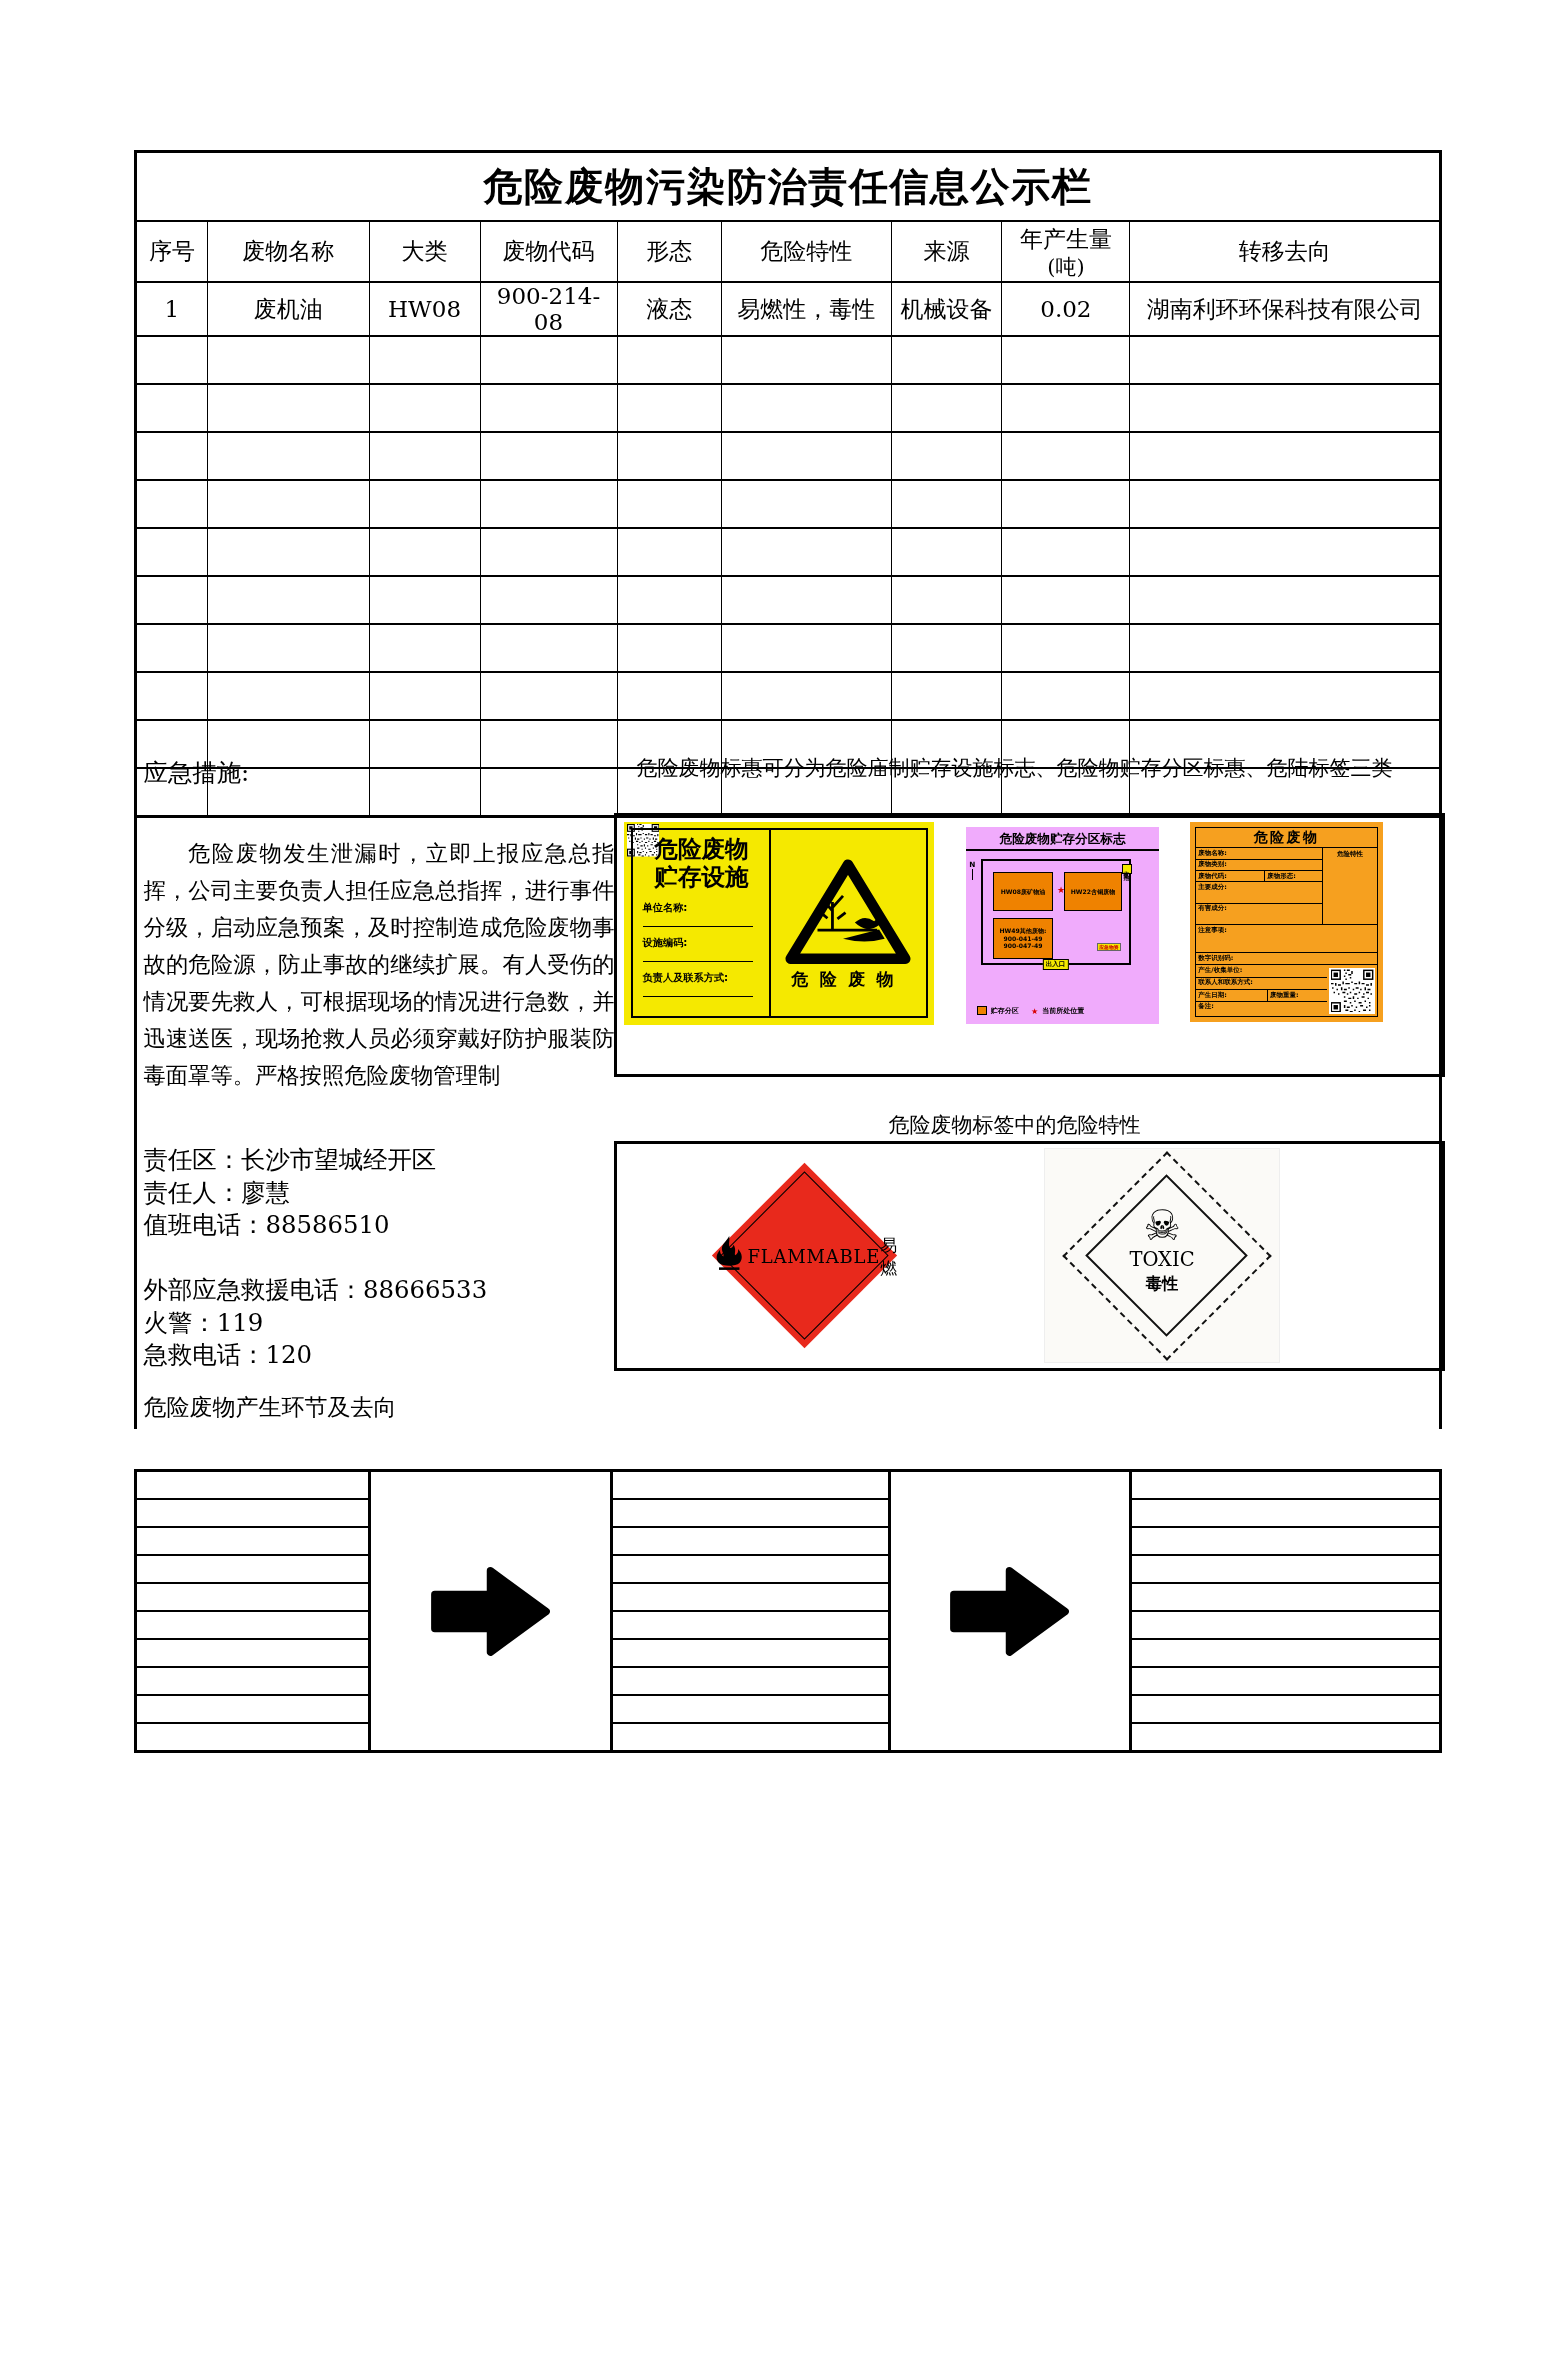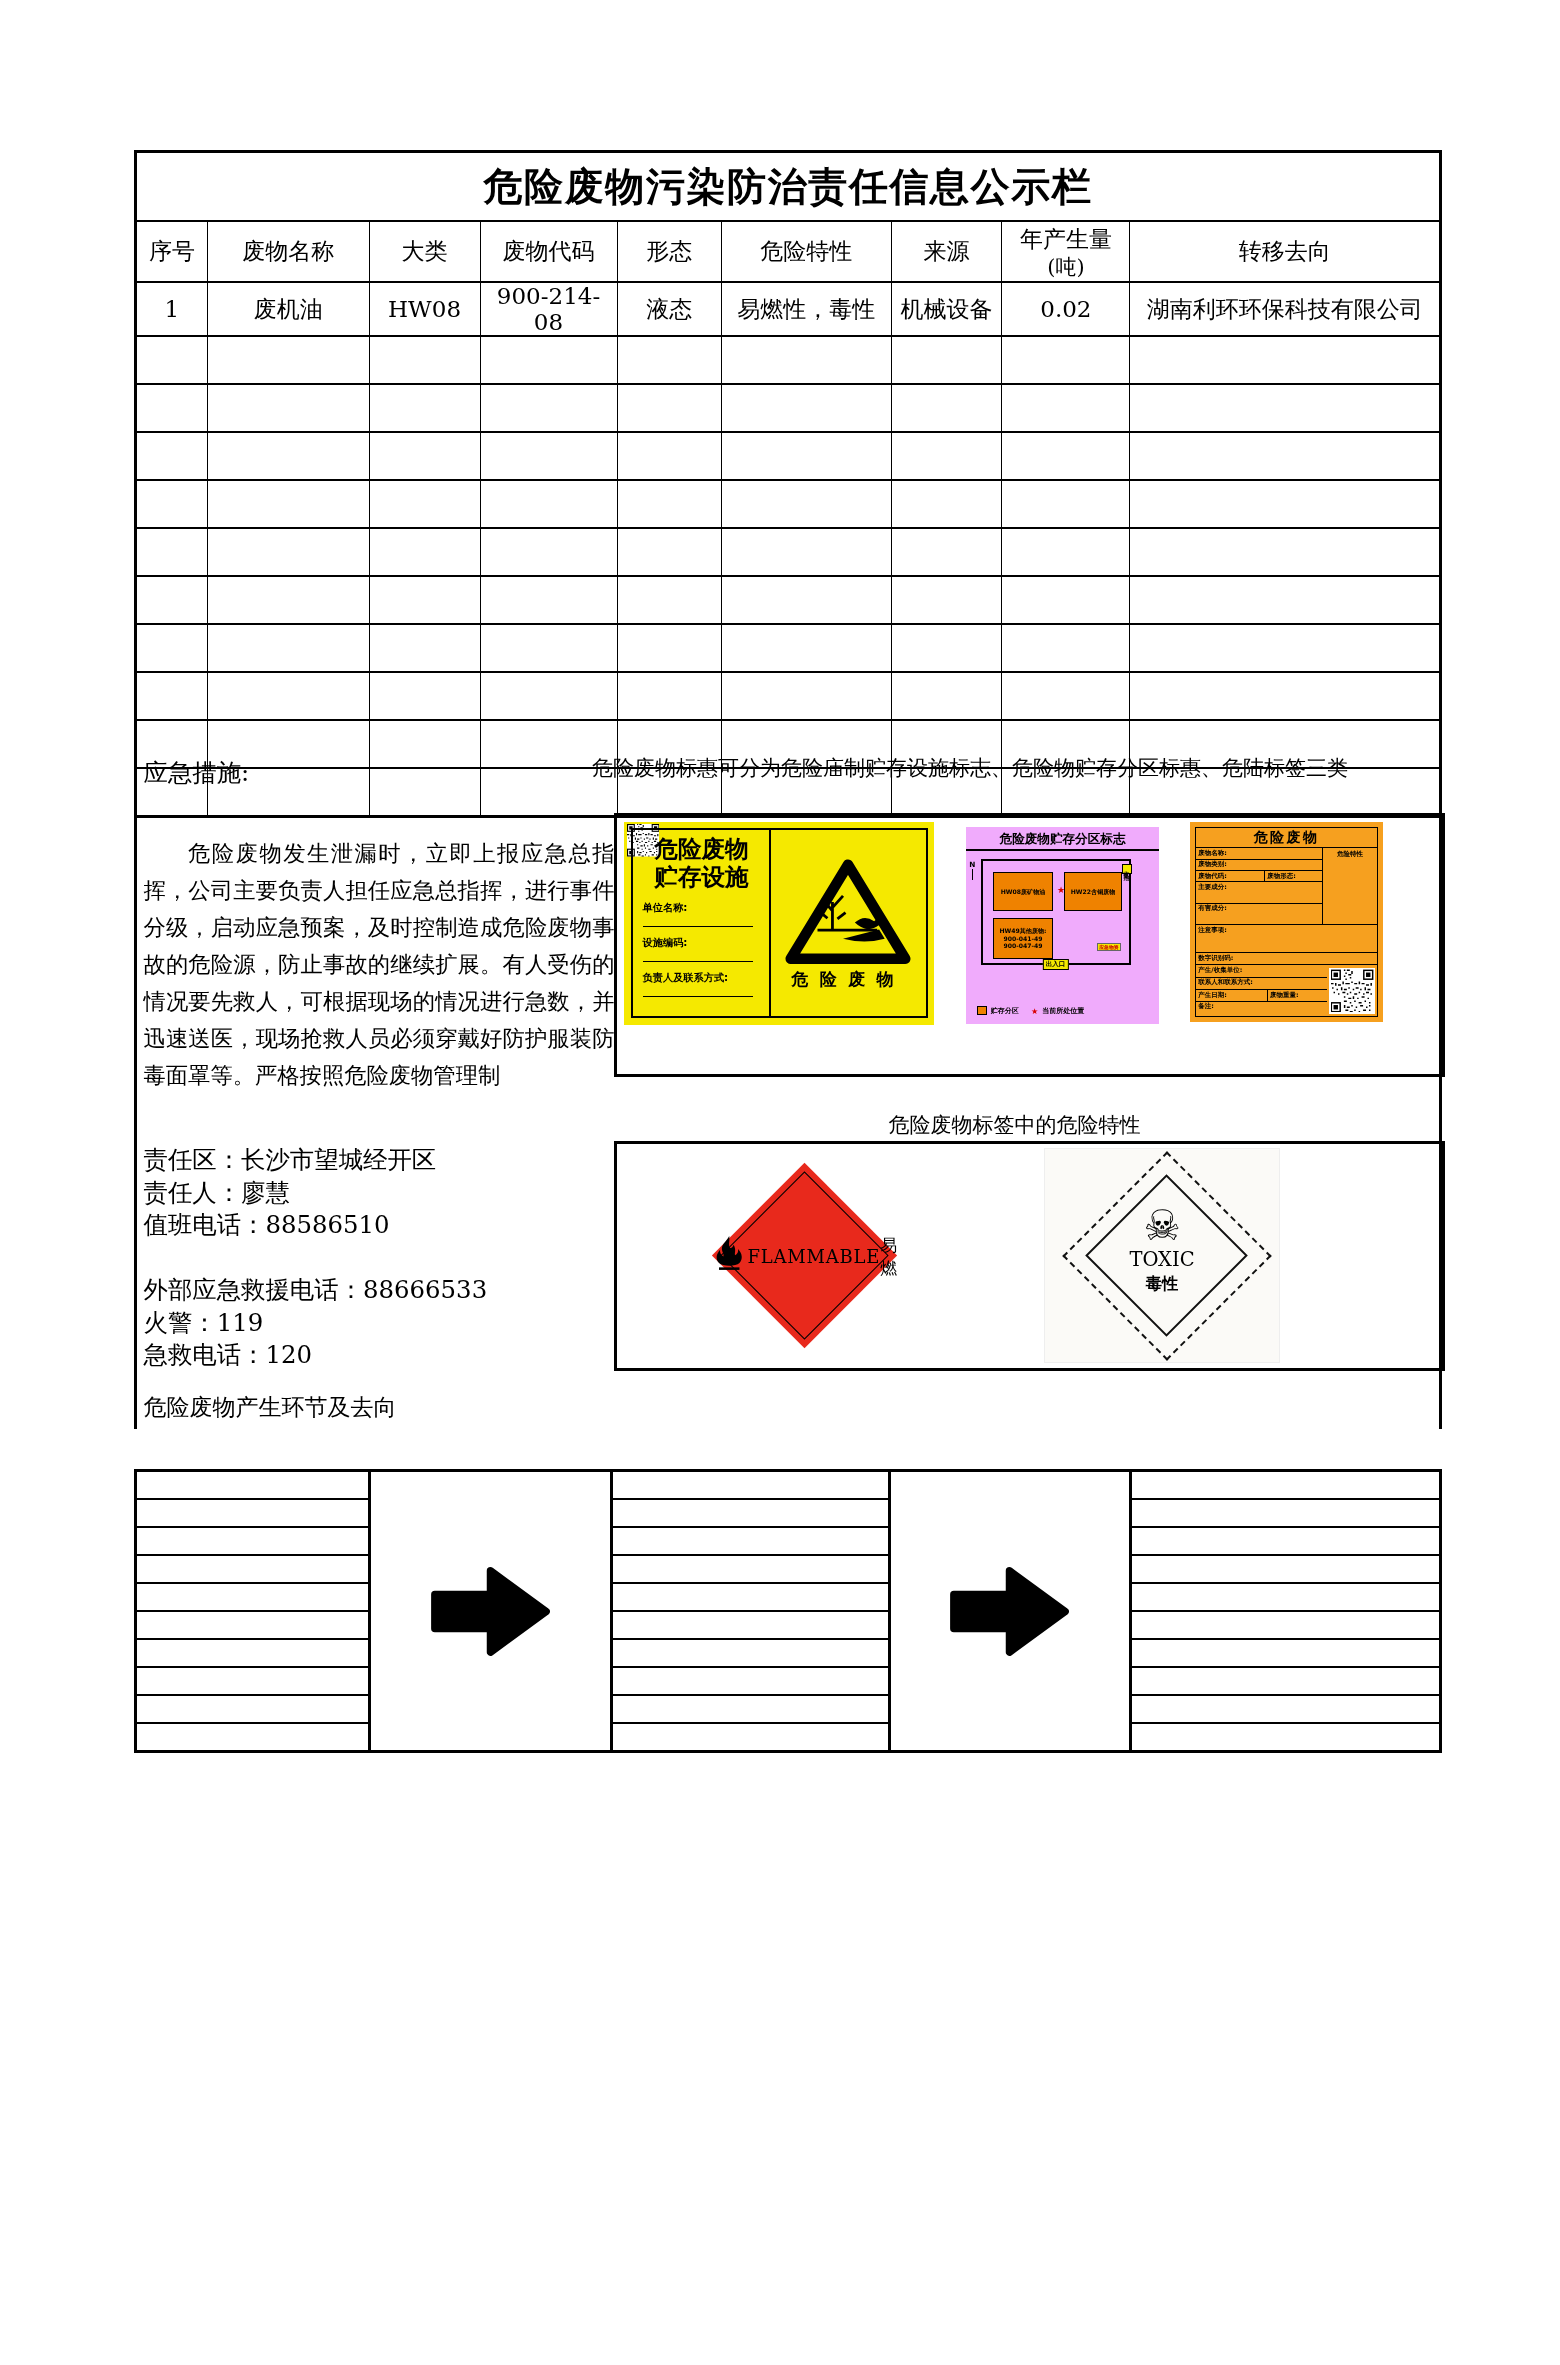--- a/index.html
+++ b/index.html
@@ -15,21 +15,21 @@
   .t-title td{font-size:39px;font-weight:bold;letter-spacing:1.6px;height:67px;}
   .t-head td{height:59px;font-size:23px;}
   .t-data td{height:47px;}
   .t-empty td{height:46px;}
   .unit-line{font-size:21px;line-height:24.4px;}
 
   
   .mid{position:absolute;left:134px;top:744px;width:1308px;height:685px;
        border-left:3.3px solid #000;border-right:3.3px solid #000;box-sizing:border-box;}
   .emg-label{left:6.5px;top:13px;font-size:24.4px;}
-  .intro-head{left:455px;top:9.8px;width:845px;text-align:left;font-size:21px;}
+  .intro-head{left:455px;top:9.8px;width:845px;text-align:center;font-size:21px;}
   .emg-par{left:6.5px;top:91px;width:471px;font-size:22.3px;line-height:37px;
            text-align:justify;text-indent:2em;}
   .resp{left:6.5px;top:400px;font-size:24.4px;line-height:32.5px;}
   .resp div{min-height:32.5px;}
   .hz-head{left:455px;top:367px;width:845px;text-align:center;font-size:21px;}
   .flow-head{left:6.5px;top:648px;font-size:23px;}
 
   .labels-box{left:477px;top:69px;width:831px;height:264px;border:3.3px solid #000;box-sizing:border-box;}
   .hz-box{left:477px;top:397px;width:831px;height:230px;border:3.3px solid #000;box-sizing:border-box;}
 

